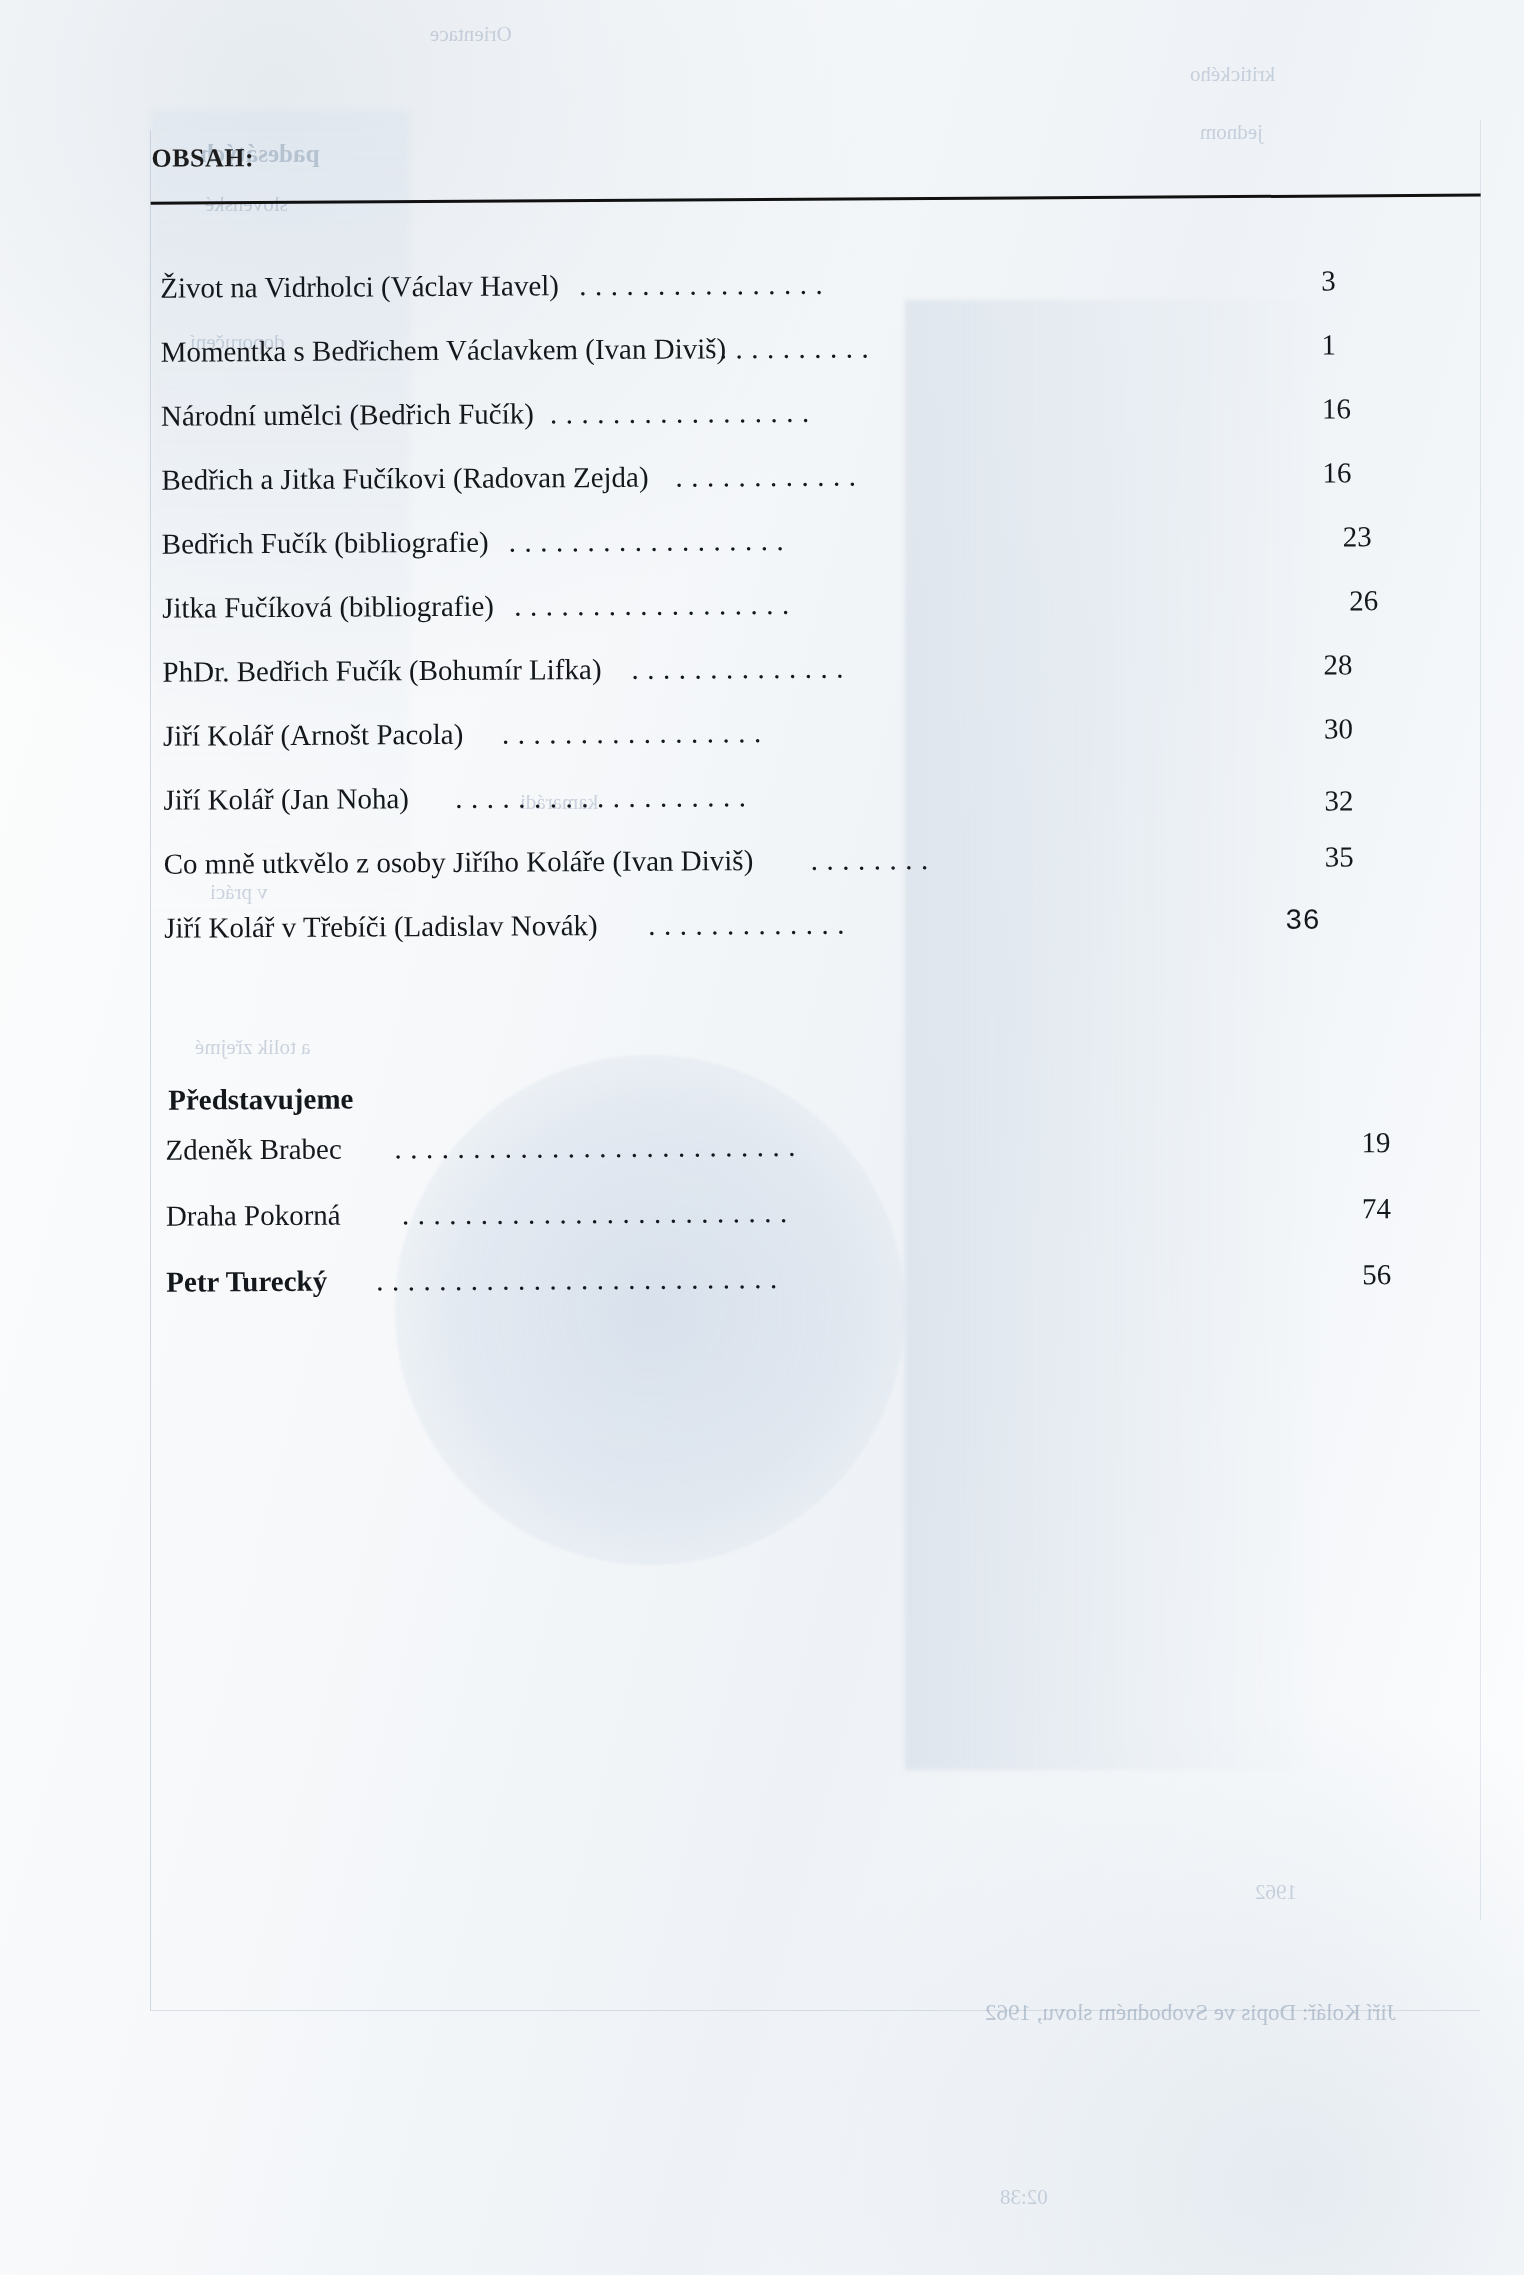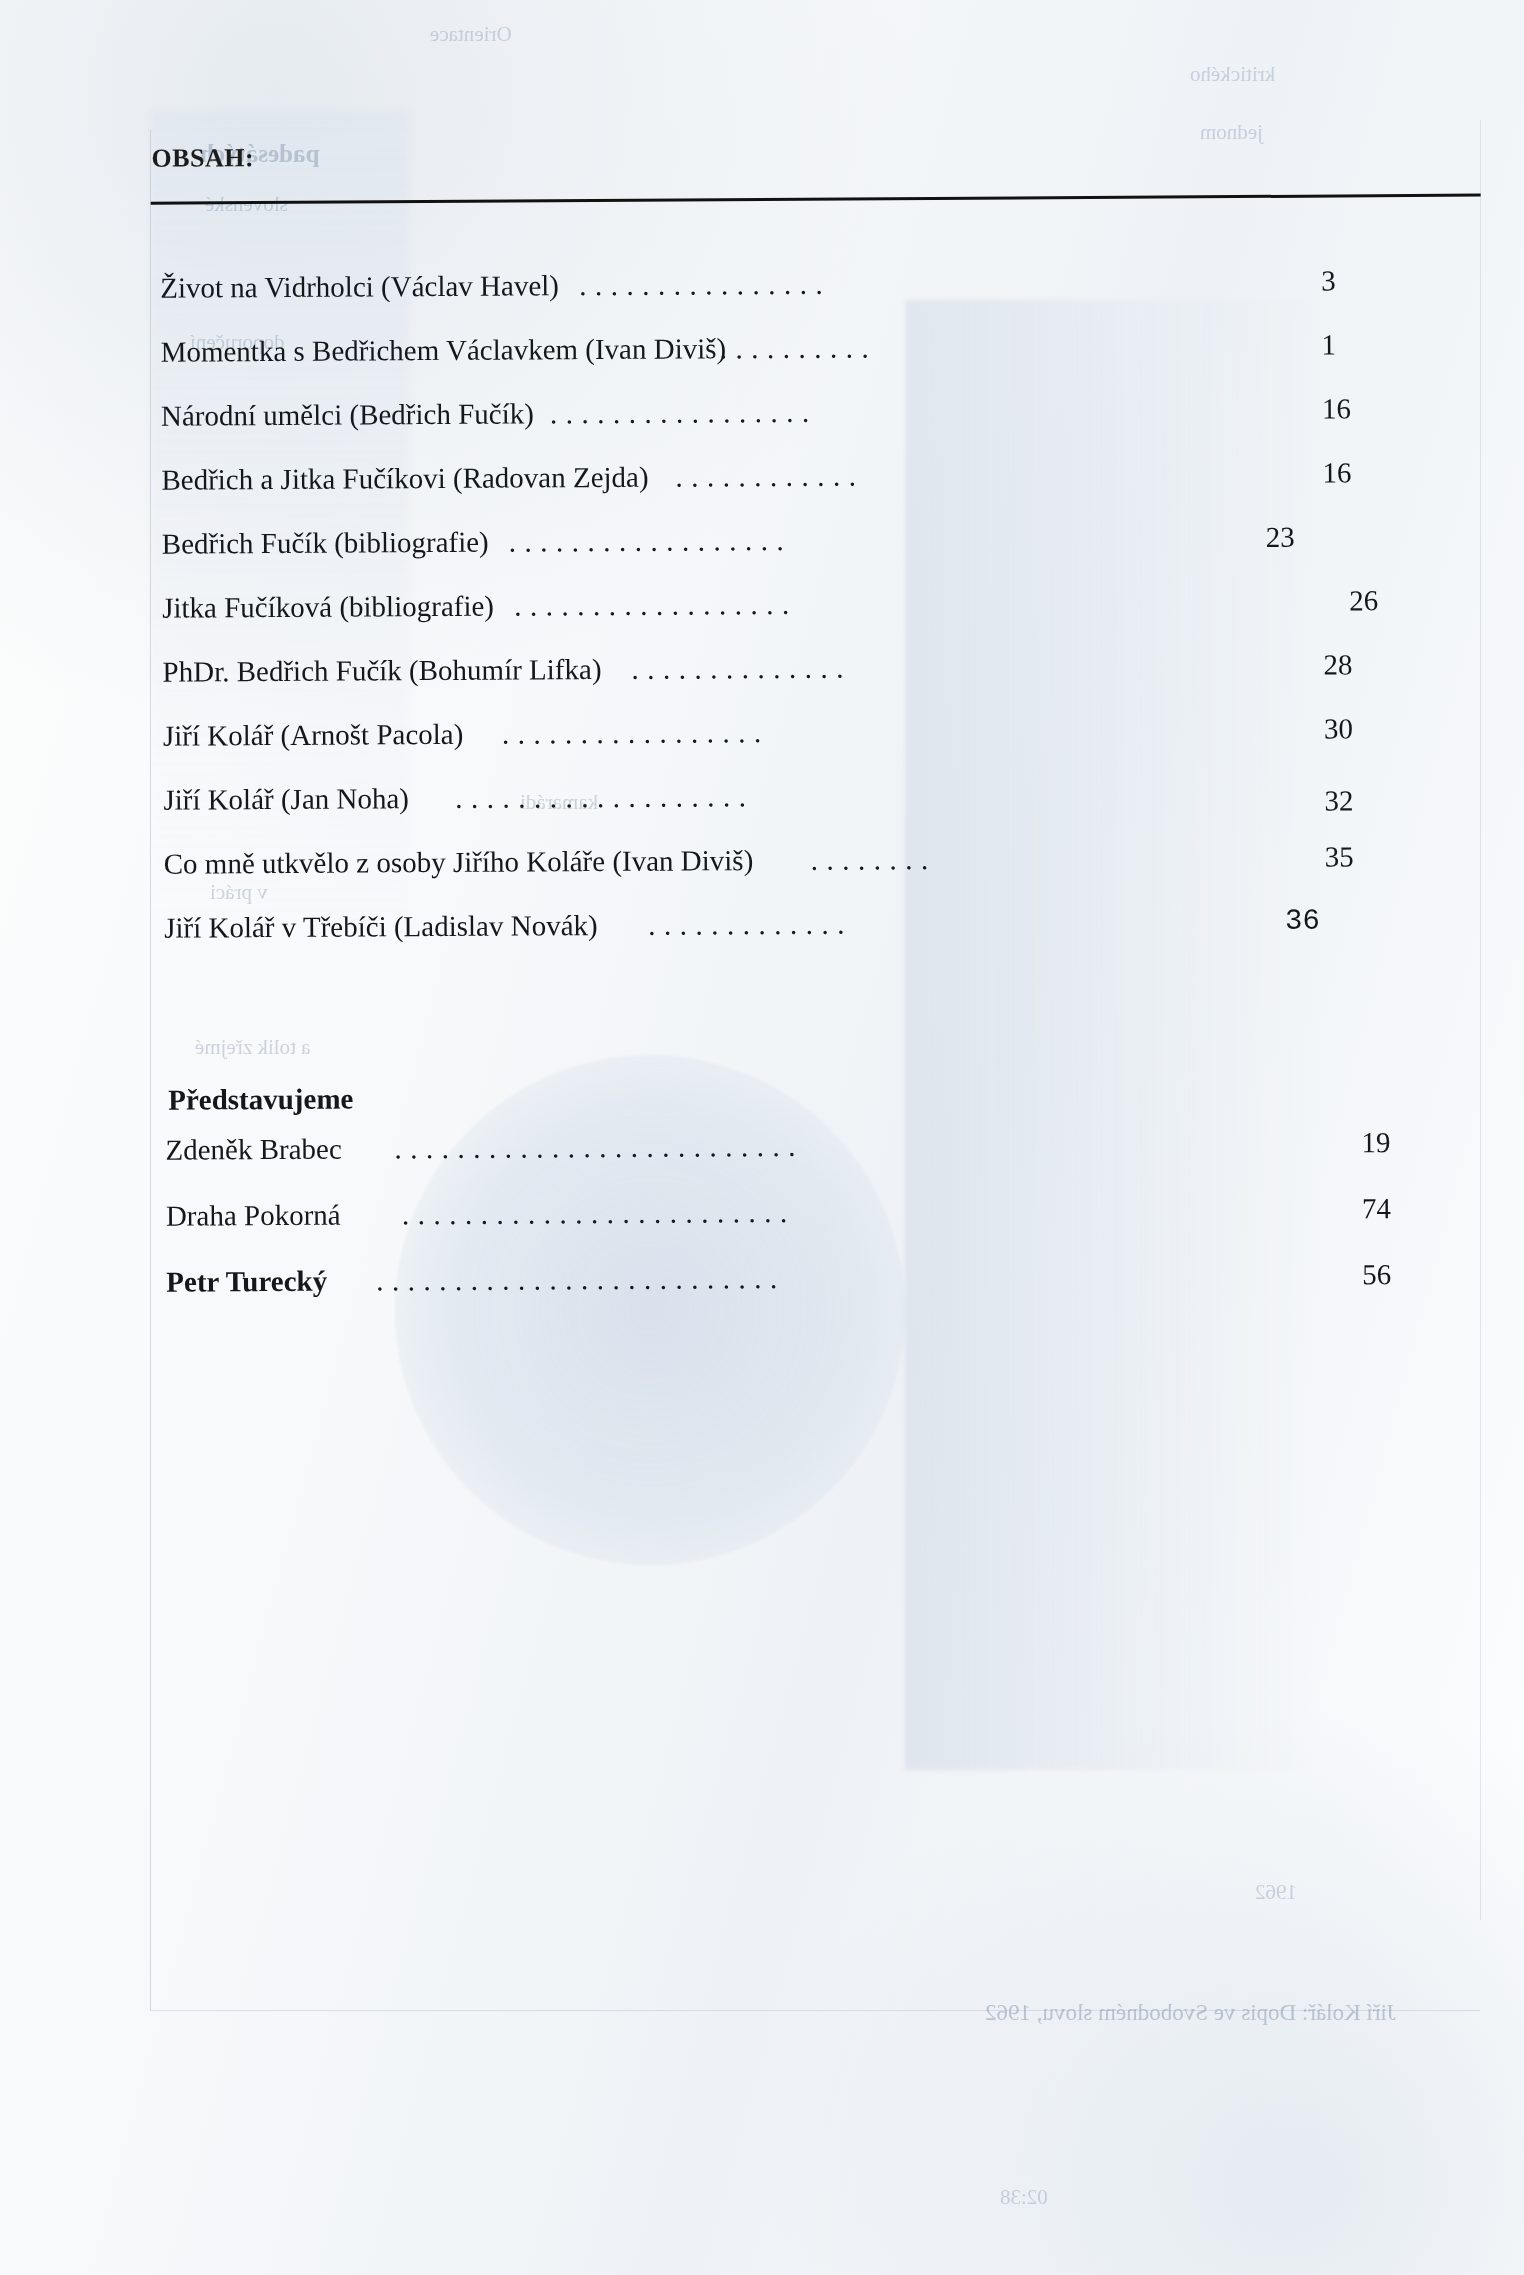--- a/index.html
+++ b/index.html
@@ -218,21 +218,21 @@
         <span class="page" style="left: 1175px;">16</span>
       </div>
       <div class="toc-row">
         <span class="label" style="left: 14px;">Bedřich a Jitka Fučíkovi (Radovan Zejda)</span>
         <span class="dots" style="left: 528px;">............</span>
         <span class="page" style="left: 1175px;">16</span>
       </div>
       <div class="toc-row">
         <span class="label" style="left: 14px;">Bedřich Fučík (bibliografie)</span>
         <span class="dots" style="left: 361px;">..................</span>
-        <span class="page" style="left: 1118px;">23</span>
+        <span class="page" style="left: 1195px;">23</span>
       </div>
       <div class="toc-row">
         <span class="label" style="left: 14px;">Jitka Fučíková (bibliografie)</span>
         <span class="dots" style="left: 366px;">..................</span>
         <span class="page" style="left: 1175px; margin-left: 26px;">26</span>
       </div>
       <div class="toc-row">
         <span class="label" style="left: 14px;">PhDr. Bedřich Fučík (Bohumír Lifka)</span>
         <span class="dots" style="left: 483px;">..............</span>
         <span class="page" style="left: 1175px;">28</span>

